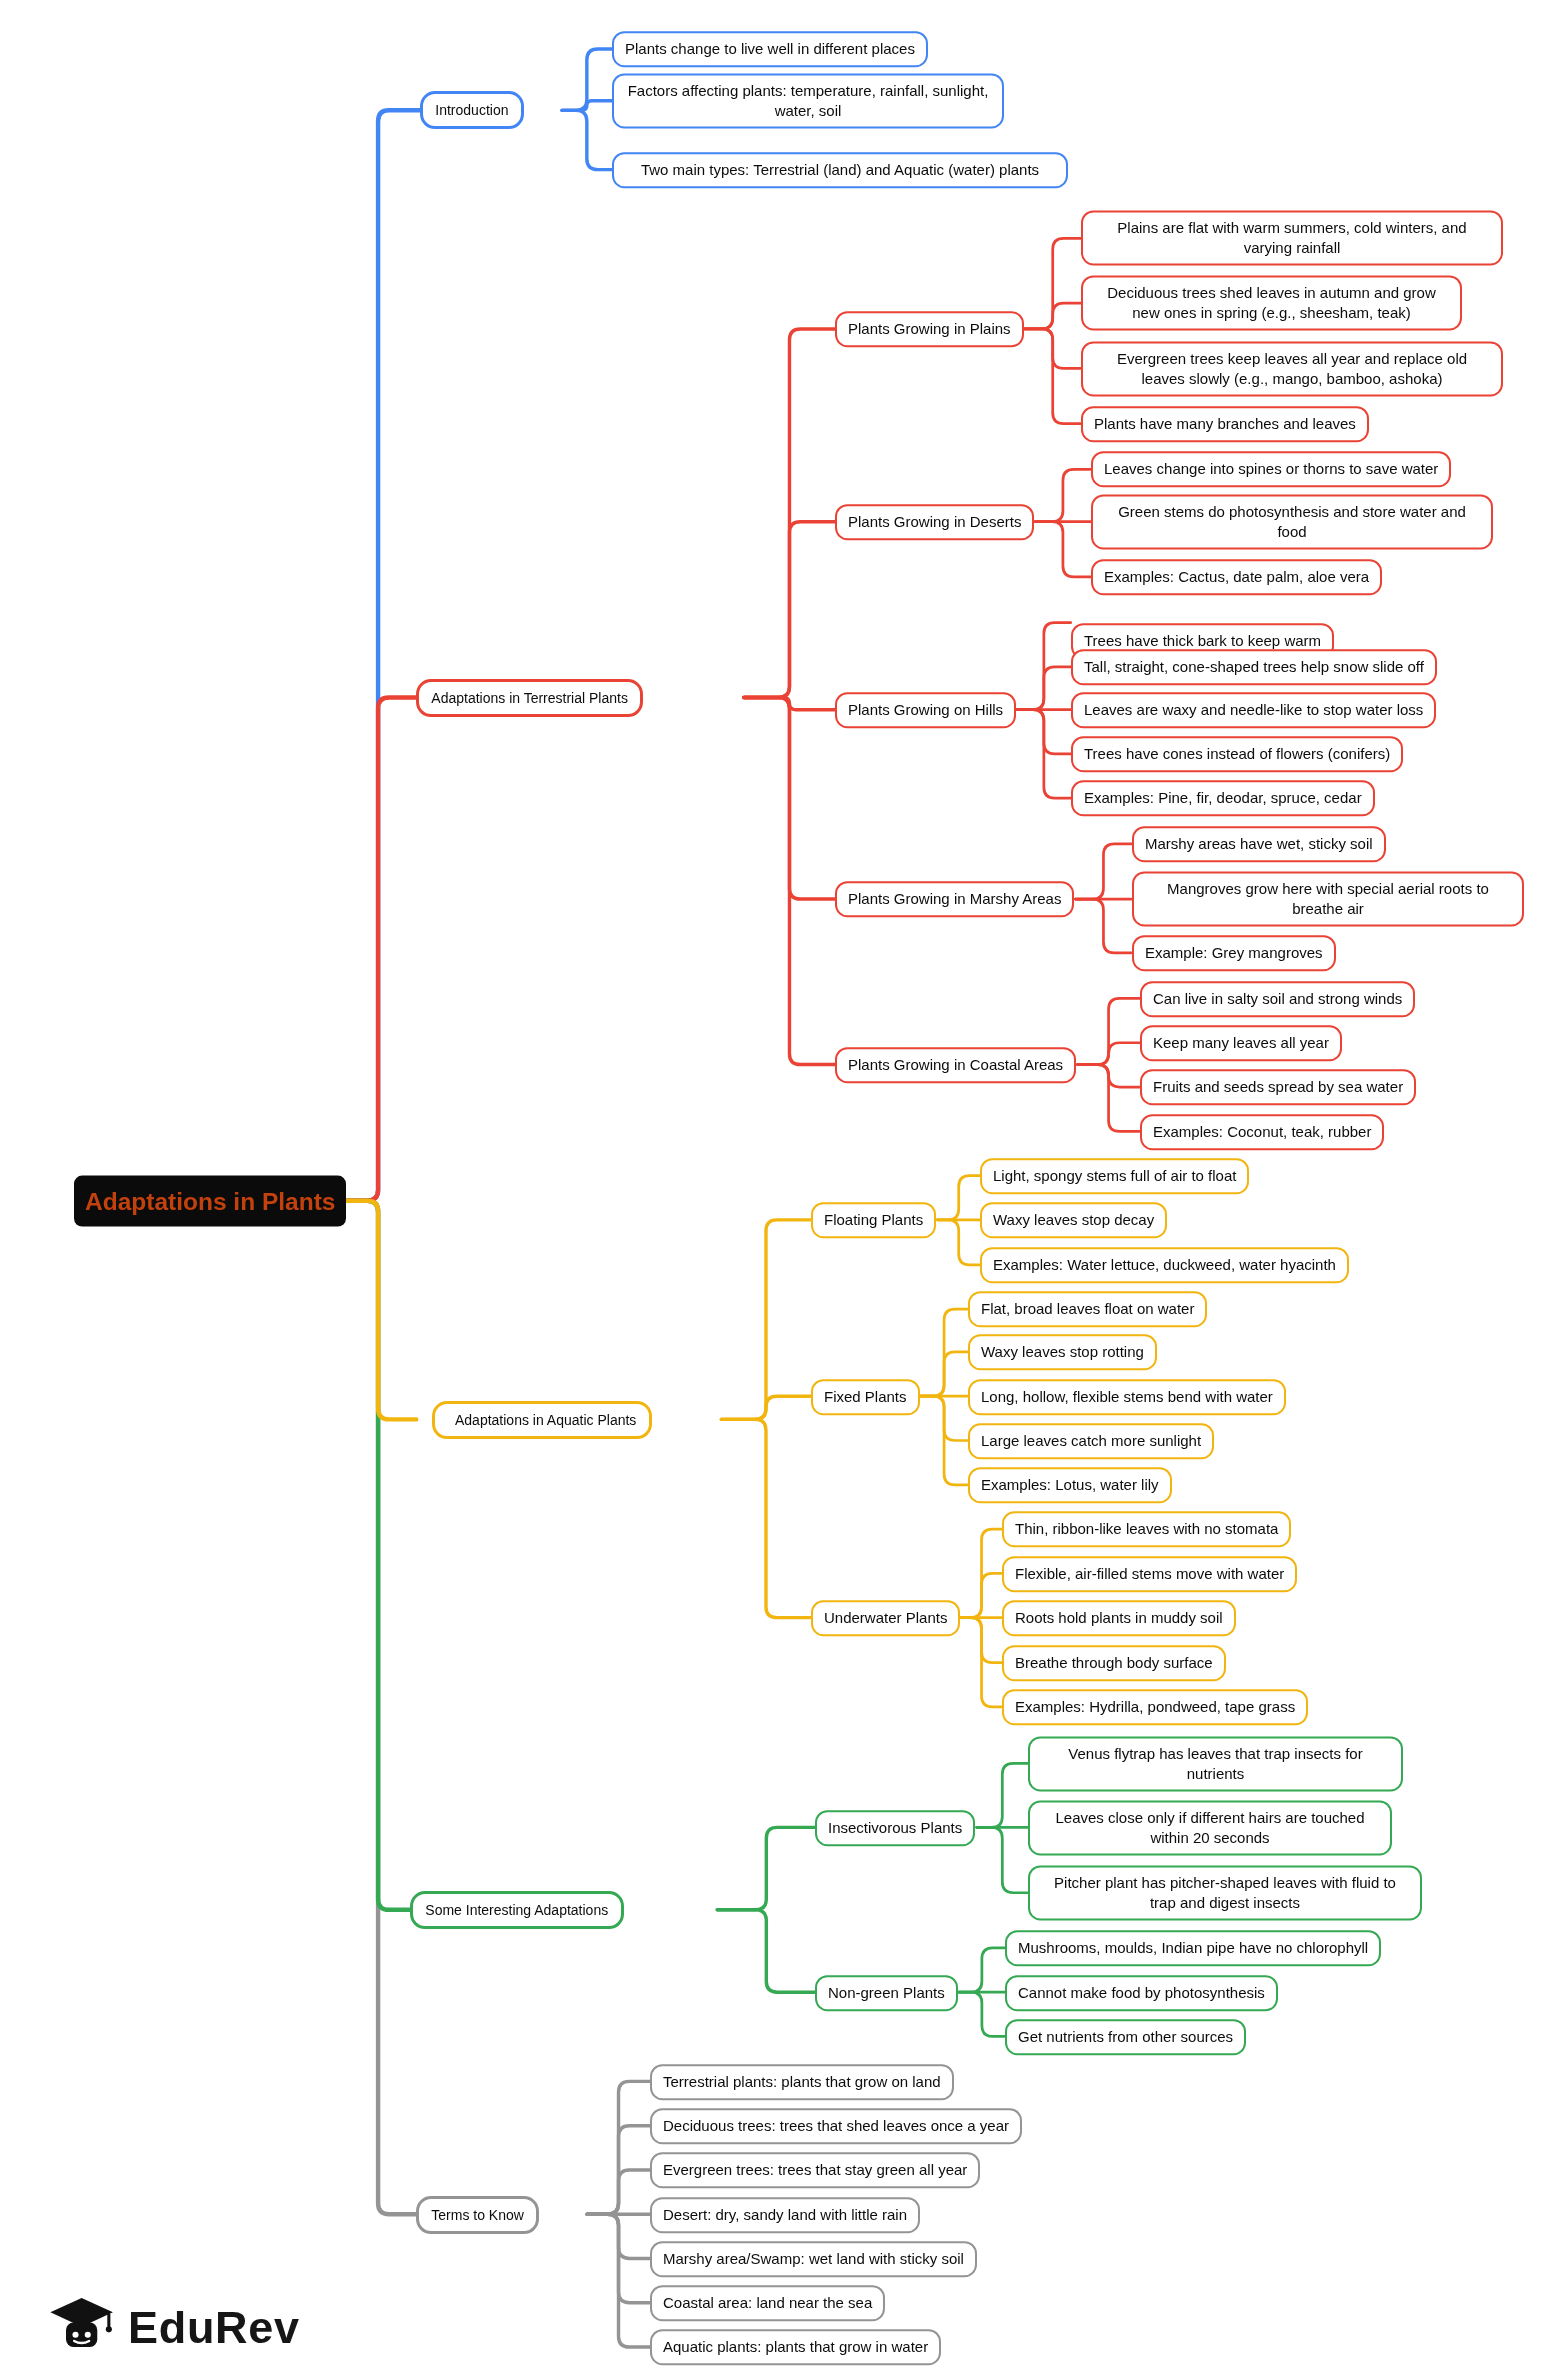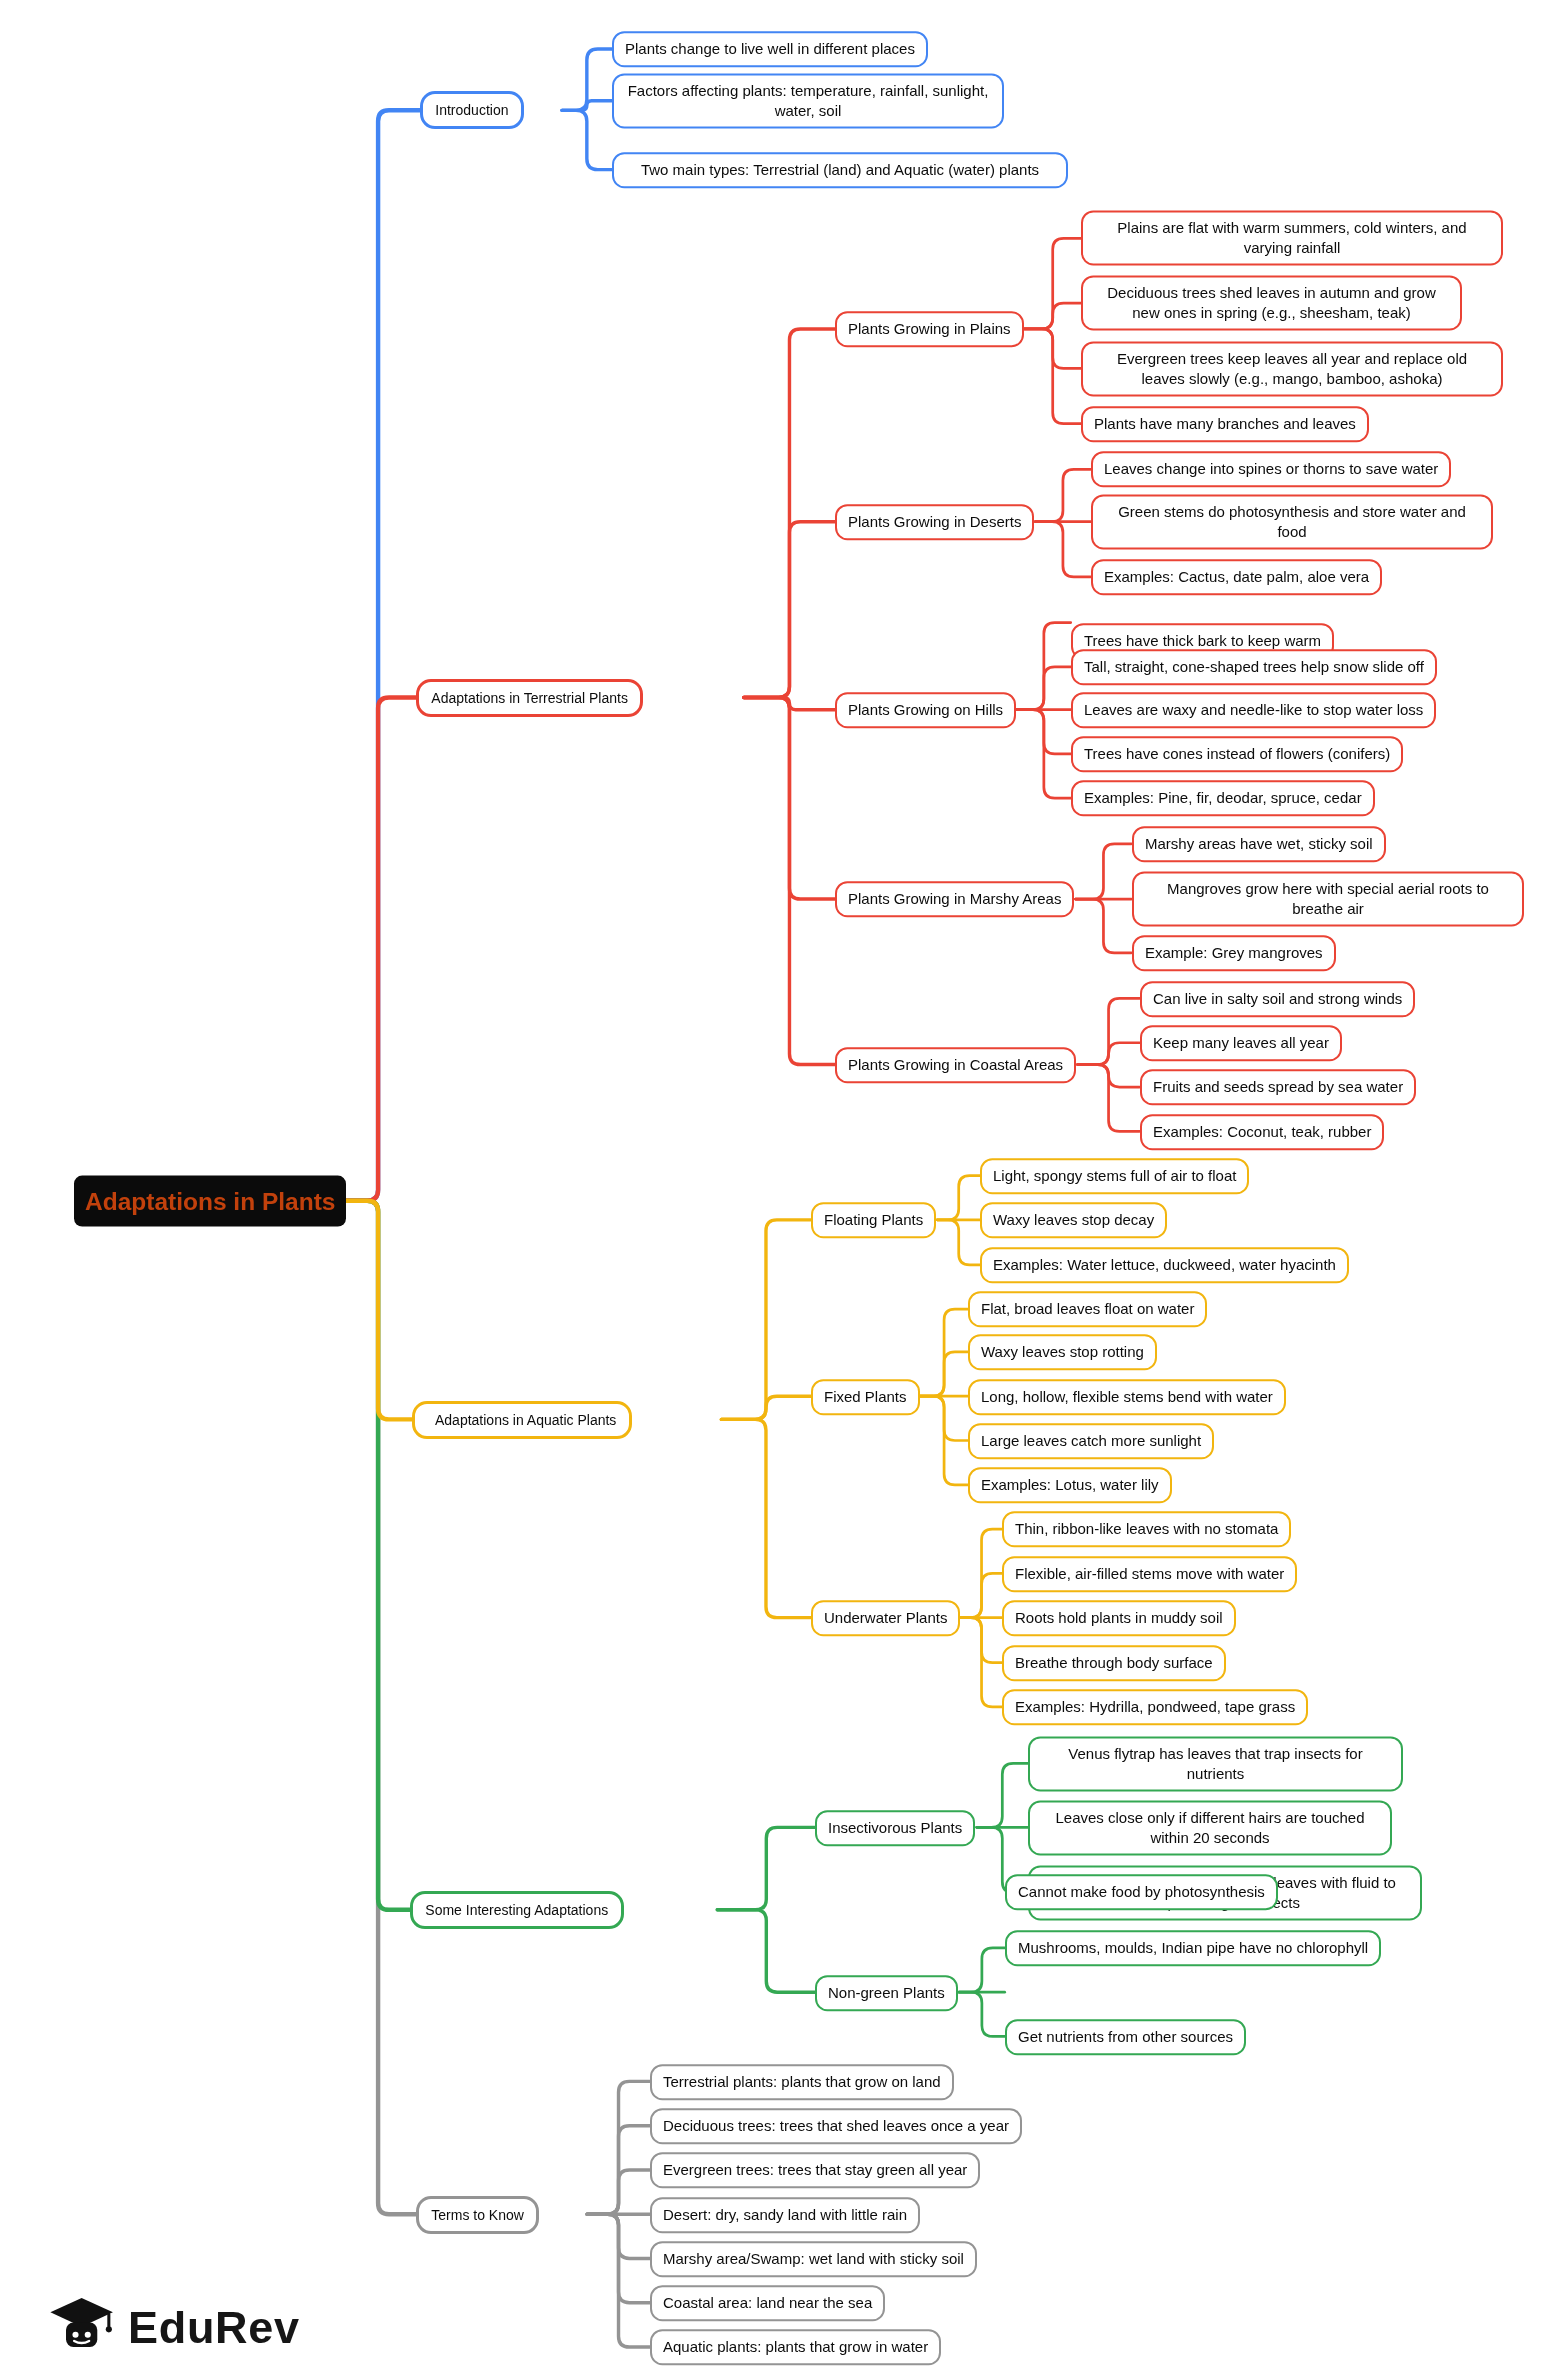--- a/index.html
+++ b/index.html
@@ -155,21 +155,21 @@
     <div class="node level-3" style="--c: #EA4335; left: 1071px; top: 798px; white-space: nowrap;">Examples: Pine, fir, deodar, spruce, cedar</div>
     <div class="node level-2" style="--c: #EA4335; left: 835px; top: 899px; white-space: nowrap;">Plants Growing in Marshy Areas</div>
     <div class="node level-3" style="--c: #EA4335; left: 1132px; top: 844px; white-space: nowrap;">Marshy areas have wet, sticky soil</div>
     <div class="node level-3" style="--c: #EA4335; left: 1132px; top: 899px; width: 392px;">Mangroves grow here with special aerial roots to breathe air</div>
     <div class="node level-3" style="--c: #EA4335; left: 1132px; top: 953px; white-space: nowrap;">Example: Grey mangroves</div>
     <div class="node level-2" style="--c: #EA4335; left: 835px; top: 1065px; white-space: nowrap;">Plants Growing in Coastal Areas</div>
     <div class="node level-3" style="--c: #EA4335; left: 1140px; top: 999px; white-space: nowrap;">Can live in salty soil and strong winds</div>
     <div class="node level-3" style="--c: #EA4335; left: 1140px; top: 1043px; white-space: nowrap;">Keep many leaves all year</div>
     <div class="node level-3" style="--c: #EA4335; left: 1140px; top: 1087px; white-space: nowrap;">Fruits and seeds spread by sea water</div>
     <div class="node level-3" style="--c: #EA4335; left: 1140px; top: 1132px; white-space: nowrap;">Examples: Coconut, teak, rubber</div>
-    <div class="node level-1" style="--c: #F2B50F; left: 412px; top: 1420px; white-space: nowrap; padding-left: 20px;">Adaptations in Aquatic Plants</div>
+    <div class="node level-1" style="--c: #F2B50F; left: 432px; top: 1420px; white-space: nowrap; padding-left: 20px;">Adaptations in Aquatic Plants</div>
     <div class="node level-2" style="--c: #F2B50F; left: 811px; top: 1220px; white-space: nowrap;">Floating Plants</div>
     <div class="node level-3" style="--c: #F2B50F; left: 980px; top: 1176px; white-space: nowrap;">Light, spongy stems full of air to float</div>
     <div class="node level-3" style="--c: #F2B50F; left: 980px; top: 1220px; white-space: nowrap;">Waxy leaves stop decay</div>
     <div class="node level-3" style="--c: #F2B50F; left: 980px; top: 1265px; white-space: nowrap;">Examples: Water lettuce, duckweed, water hyacinth</div>
     <div class="node level-2" style="--c: #F2B50F; left: 811px; top: 1397px; white-space: nowrap;">Fixed Plants</div>
     <div class="node level-3" style="--c: #F2B50F; left: 968px; top: 1309px; white-space: nowrap;">Flat, broad leaves float on water</div>
     <div class="node level-3" style="--c: #F2B50F; left: 968px; top: 1352px; white-space: nowrap;">Waxy leaves stop rotting</div>
     <div class="node level-3" style="--c: #F2B50F; left: 968px; top: 1397px; white-space: nowrap;">Long, hollow, flexible stems bend with water</div>
     <div class="node level-3" style="--c: #F2B50F; left: 968px; top: 1441px; white-space: nowrap;">Large leaves catch more sunlight</div>
     <div class="node level-3" style="--c: #F2B50F; left: 968px; top: 1485px; white-space: nowrap;">Examples: Lotus, water lily</div>
@@ -179,21 +179,21 @@
     <div class="node level-3" style="--c: #F2B50F; left: 1002px; top: 1618px; white-space: nowrap;">Roots hold plants in muddy soil</div>
     <div class="node level-3" style="--c: #F2B50F; left: 1002px; top: 1663px; white-space: nowrap;">Breathe through body surface</div>
     <div class="node level-3" style="--c: #F2B50F; left: 1002px; top: 1707px; white-space: nowrap;">Examples: Hydrilla, pondweed, tape grass</div>
     <div class="node level-1" style="--c: #34A853; left: 410px; top: 1910px; white-space: nowrap;">Some Interesting Adaptations</div>
     <div class="node level-2" style="--c: #34A853; left: 815px; top: 1828px; white-space: nowrap;">Insectivorous Plants</div>
     <div class="node level-3" style="--c: #34A853; left: 1028px; top: 1764px; width: 375px;">Venus flytrap has leaves that trap insects for nutrients</div>
     <div class="node level-3" style="--c: #34A853; left: 1028px; top: 1828px; width: 364px;">Leaves close only if different hairs are touched within 20 seconds</div>
     <div class="node level-3" style="--c: #34A853; left: 1028px; top: 1893px; width: 394px;">Pitcher plant has pitcher-shaped leaves with fluid to trap and digest insects</div>
     <div class="node level-2" style="--c: #34A853; left: 815px; top: 1993px; white-space: nowrap;">Non-green Plants</div>
     <div class="node level-3" style="--c: #34A853; left: 1005px; top: 1948px; white-space: nowrap;">Mushrooms, moulds, Indian pipe have no chlorophyll</div>
-    <div class="node level-3" style="--c: #34A853; left: 1005px; top: 1892px; white-space: nowrap;">Cannot make food by photosynthesis</div>
+    <div class="node level-3" style="--c: #34A853; left: 1005px; top: 1993px; white-space: nowrap;">Cannot make food by photosynthesis</div>
     <div class="node level-3" style="--c: #34A853; left: 1005px; top: 2037px; white-space: nowrap;">Get nutrients from other sources</div>
     <div class="node level-1" style="--c: #949494; left: 416px; top: 2215px; white-space: nowrap;">Terms to Know</div>
     <div class="node level-2" style="--c: #949494; left: 650px; top: 2082px; white-space: nowrap;">Terrestrial plants: plants that grow on land</div>
     <div class="node level-2" style="--c: #949494; left: 650px; top: 2126px; white-space: nowrap;">Deciduous trees: trees that shed leaves once a year</div>
     <div class="node level-2" style="--c: #949494; left: 650px; top: 2170px; white-space: nowrap;">Evergreen trees: trees that stay green all year</div>
     <div class="node level-2" style="--c: #949494; left: 650px; top: 2215px; white-space: nowrap;">Desert: dry, sandy land with little rain</div>
     <div class="node level-2" style="--c: #949494; left: 650px; top: 2259px; white-space: nowrap;">Marshy area/Swamp: wet land with sticky soil</div>
     <div class="node level-2" style="--c: #949494; left: 650px; top: 2303px; white-space: nowrap;">Coastal area: land near the sea</div>
     <div class="node level-2" style="--c: #949494; left: 650px; top: 2347px; white-space: nowrap;">Aquatic plants: plants that grow in water</div>
   </div>

